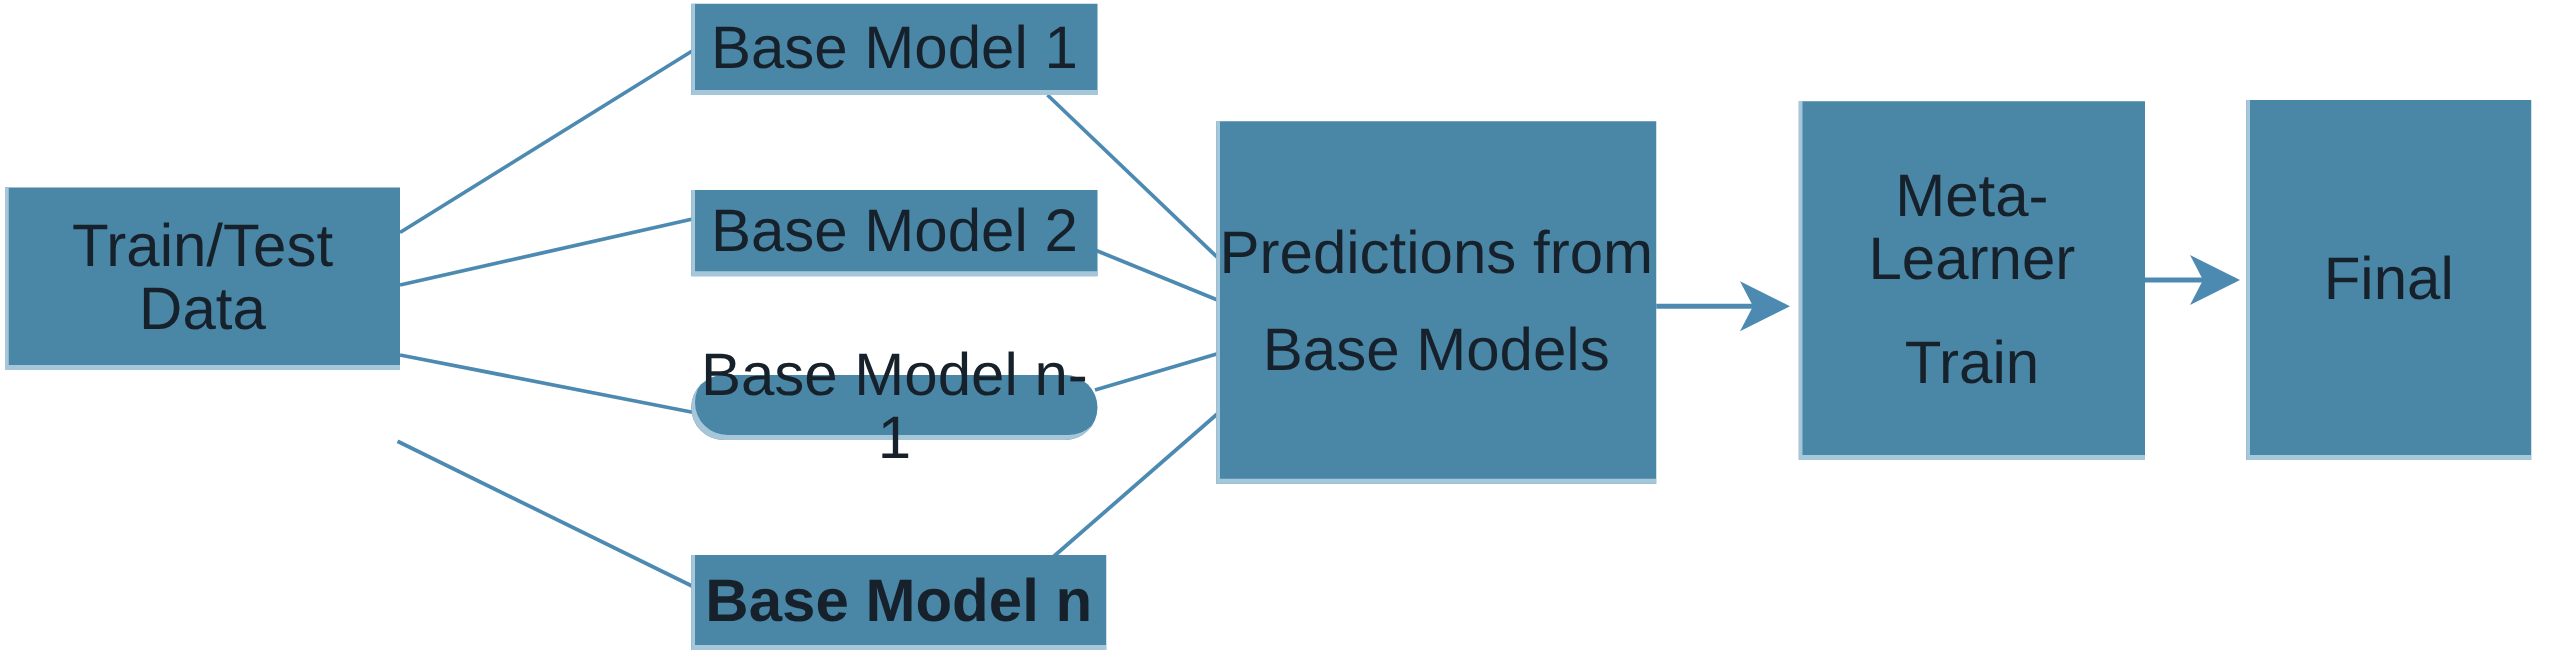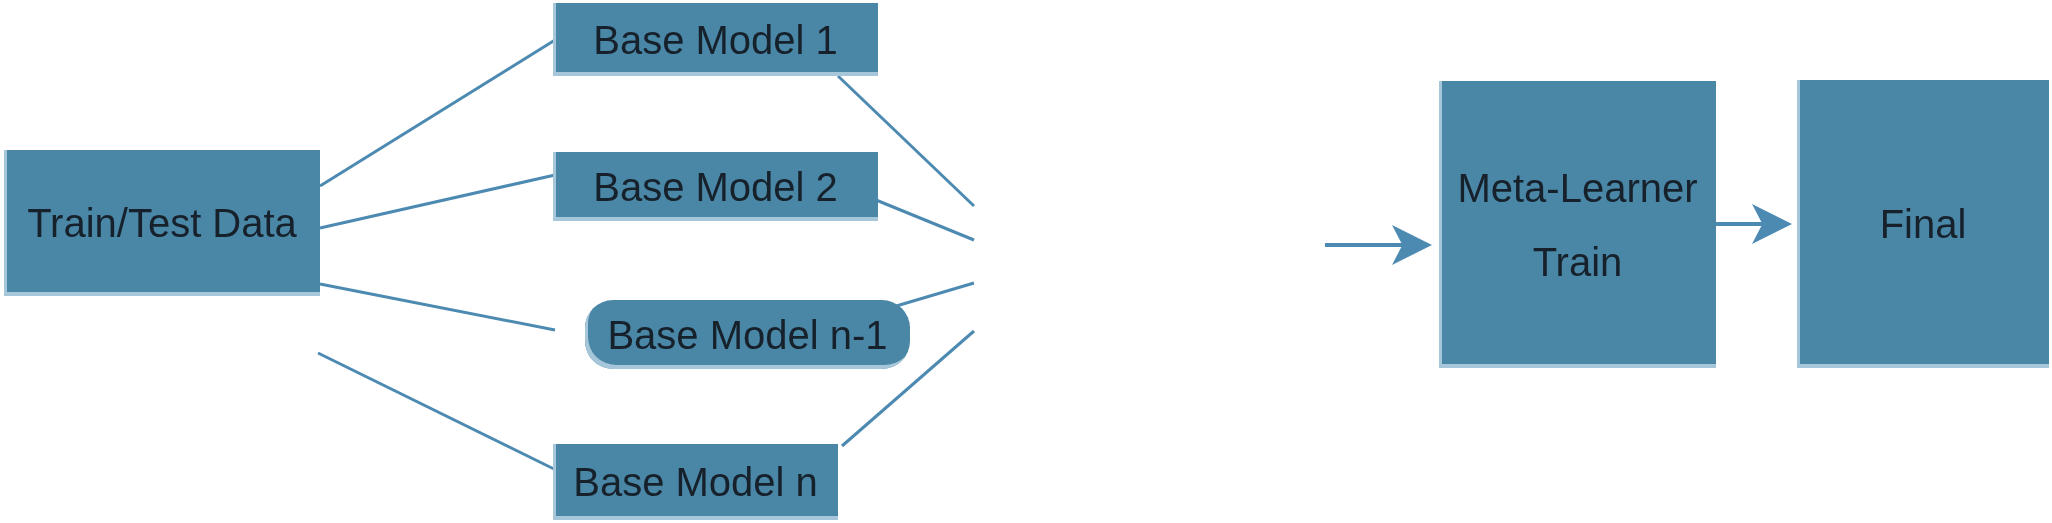--- a/index.html
+++ b/index.html
@@ -31,37 +31,37 @@
   .node {
     position: absolute;
     background: var(--box-fill);
     box-shadow: inset 3px -4px 0 0 var(--box-highlight);
     color: var(--text);
     display: flex;
     flex-direction: column;
     align-items: center;
     justify-content: center;
     text-align: center;
-    font-size: 40px;
+    font-size: 48px;
   }
   .node .line { line-height: 1.05; display: block; }
 
   .gap-sm { row-gap: 32px; justify-content: center; }
   .gap-md { row-gap: 22px; }
   .gap-lg { row-gap: 28px; }
 
   
   #node-train       { left: 4px;    top: 150px; width: 316px; height: 146px; }
   #node-base1       { left: 553px;  top: 3px;   width: 325px; height: 73px;  }
   #node-base2       { left: 553px;  top: 152px; width: 325px; height: 69px; text-align: right;  }
-  #node-base-n1     { left: 585px;  top: 300px; width: 325px; height: 69px; border-radius: 28px;  }
-  #node-base-n      { left: 553px;  top: 444px; width: 285px; height: 76px;  }
+  #node-base-n1     { left: 553px;  top: 300px; width: 325px; height: 52px; border-radius: 28px;  }
+  #node-base-n      { left: 553px;  top: 444px; width: 332px; height: 76px; font-weight: bold;  }
   #node-predictions { left: 973px;  top: 97px;  width: 352px; height: 290px; }
   #node-meta        { left: 1439px; top: 81px;  width: 277px; height: 287px; }
-  #node-final       { left: 1797px; top: 80px;  width: 252px; height: 288px; }
+  #node-final       { left: 1797px; top: 80px;  width: 228px; height: 288px; }
 </style>
 </head>
 <body>
 
 <div class="canvas">
 
   <svg class="connector-layer" viewBox="0 0 2052 523" xmlns="http://www.w3.org/2000/svg">
     <defs>
       <marker id="arrowhead" markerWidth="12" markerHeight="12" refX="9" refY="5" orient="auto">
         <path d="M0,0 L10,5 L0,10 L2.6,5 Z" fill="#4D8AB2"></path>
@@ -96,20 +96,24 @@
   </div>
 
   <div class="node" id="node-base-n1">
     <span class="line">Base Model n-1</span>
   </div>
 
   <div class="node" id="node-base-n">
     <span class="line">Base Model n</span>
   </div>
 
+  <div class="node gap-lg" id="node-predictions">
+    <span class="line">Predictions from</span>
+    <span class="line">Base Models</span>
+  </div>
 
   <div class="node gap-sm" id="node-meta">
     <span class="line">Meta-Learner</span>
     <span class="line">Train</span>
   </div>
 
   <div class="node gap-md" id="node-final">
     <span class="line">Final</span>
   </div>
 

